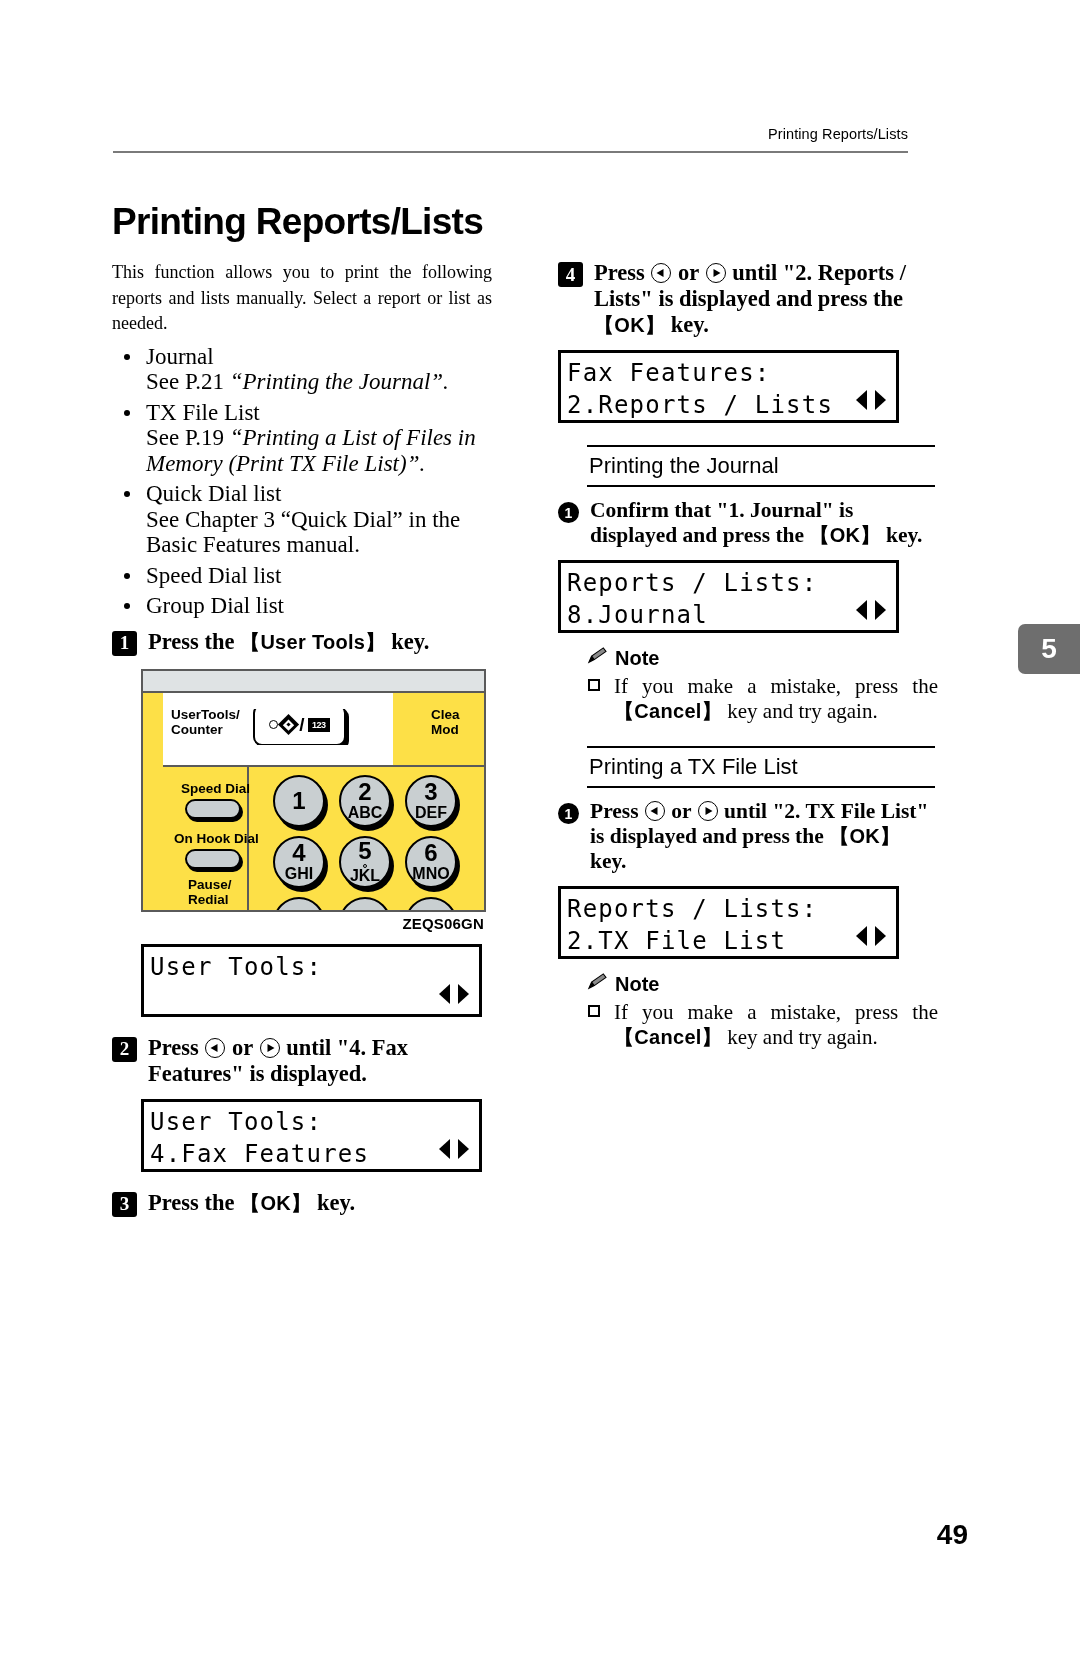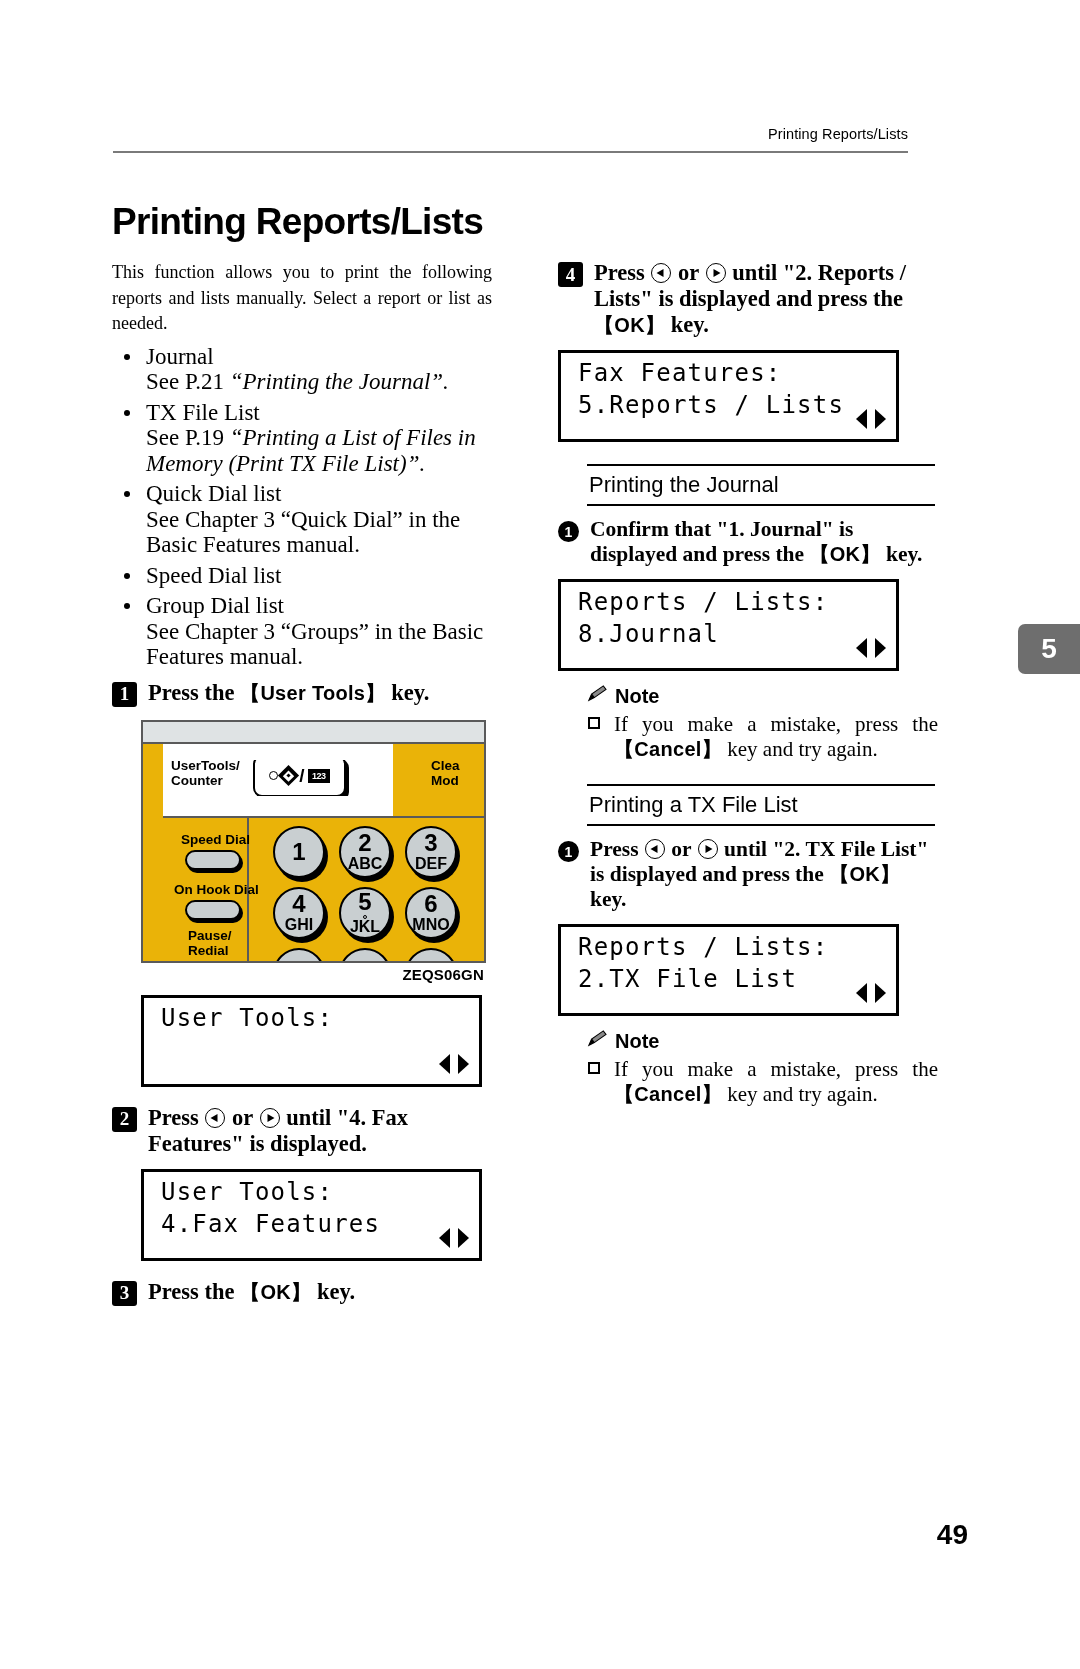--- a/index.html
+++ b/index.html
@@ -146,24 +146,24 @@
     border-bottom:4.5px solid transparent;
   }
   .arrowkey.left::after  { border-right:7px solid #000; margin-left:-1px; }
   .arrowkey.right::after { border-left:7px solid #000;  margin-left:1px;  }
 
   
   .lcd {
     border:3px solid #000;
     background:#fff;
     width:341px;
-    height:92px;
+    height:73px;
     margin:12px 0 0 29px;
     position:relative;
-    padding:4px 0 0 17px;
+    padding:4px 0 0 6px;
     overflow:hidden;
   }
   .lcd.right { margin-left:0; width:341px; }
   .lcd-line {
     font-family:"DejaVu Sans Mono", monospace;
     font-size:24px;
     line-height:32px;
     letter-spacing:1.2px;
     white-space:pre;
     -webkit-font-smoothing:none;
@@ -214,21 +214,21 @@
     position:absolute; left:2px; top:5px;
     width:12px; height:12px;
     border:2px solid #000;
     background:#fff;
   }
 
   
   .panel-wrap { margin:14px 0 0 29px; width:345px; position:relative; }
   .panel {
     width:345px; height:243px;
-    background:#eab308;
+    background:#fde047;
     border:2px solid #5a5a5a;
     position:relative;
     overflow:hidden;
   }
   .panel .topstrip {
     position:absolute; left:0; top:0; width:100%; height:22px;
     background:#dfe3e4; border-bottom:2px solid #5a5a5a;
   }
   .panel .whitebox {
     position:absolute; left:20px; top:22px; width:230px; height:72px;
@@ -367,21 +367,20 @@
         <span>Quick Dial list</span><br>
         <span>See Chapter 3 “Quick Dial” in the Basic Features manual.</span>
       </li>
       <li>
         <span class="dot"></span>
         <span>Speed Dial list</span><br>
       </li>
       <li>
         <span class="dot"></span>
         <span>Group Dial list</span><br>
-        <span>See Chapter 3 “Groups” in the Basic Features manual.</span>
       </li>
     </ul>
 
     <div class="step">
       <div class="step-num">1</div>
       <div class="step-text"><span>Press the </span><span class="keycap">【User Tools】</span><span> key.</span></div>
     </div>
 
     <div class="panel-wrap">
       <div class="panel">
@@ -479,21 +478,21 @@
 
   <div class="col col-right">
 
     <div class="step" style="margin-top:0;">
       <div class="step-num">4</div>
       <div class="step-text"><span>Press </span><span class="arrowkey left"></span><span> or </span><span class="arrowkey right"></span><span> until "2. Reports / Lists" is displayed and press the </span><span class="keycap">【OK】</span><span> key.</span></div>
     </div>
 
     <div class="lcd right">
       <div class="lcd-line">Fax Features:</div>
-      <div class="lcd-line">5.Reports / Lists</div>
+      <div class="lcd-line">2.Reports / Lists</div>
       <div class="lcd-arrows">
         <span class="tri l"></span>
         <span class="tri r"></span>
       </div>
     </div>
 
     <div class="sect">
       <div class="rule-top"></div>
       <div class="sect-title">Printing the Journal</div>
       <div class="rule-bottom"></div>

